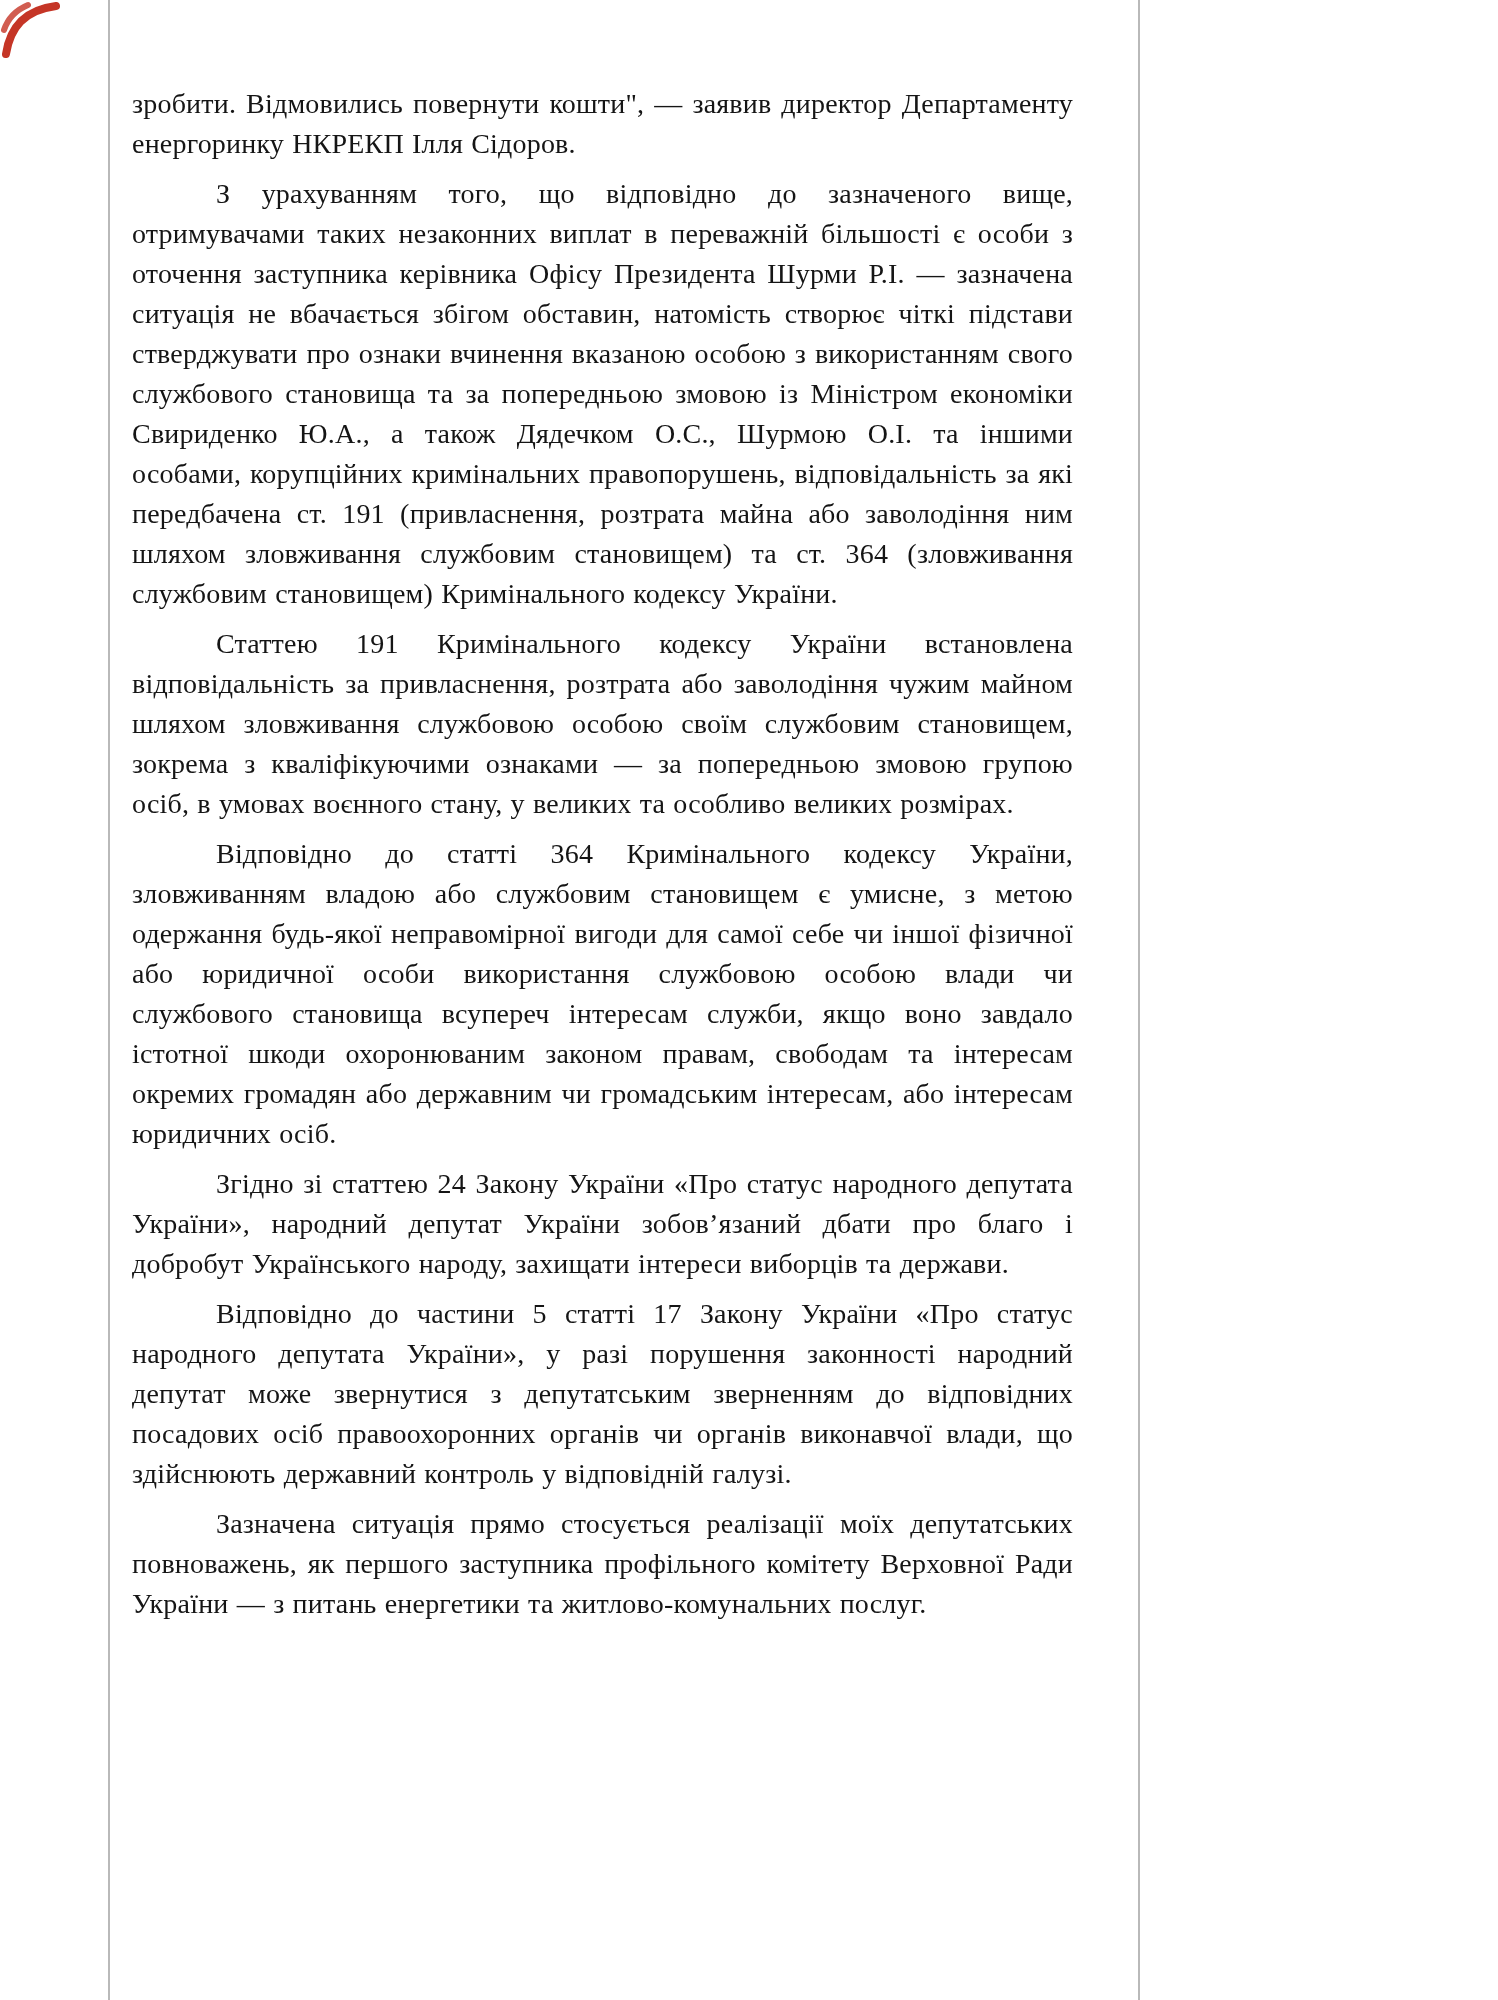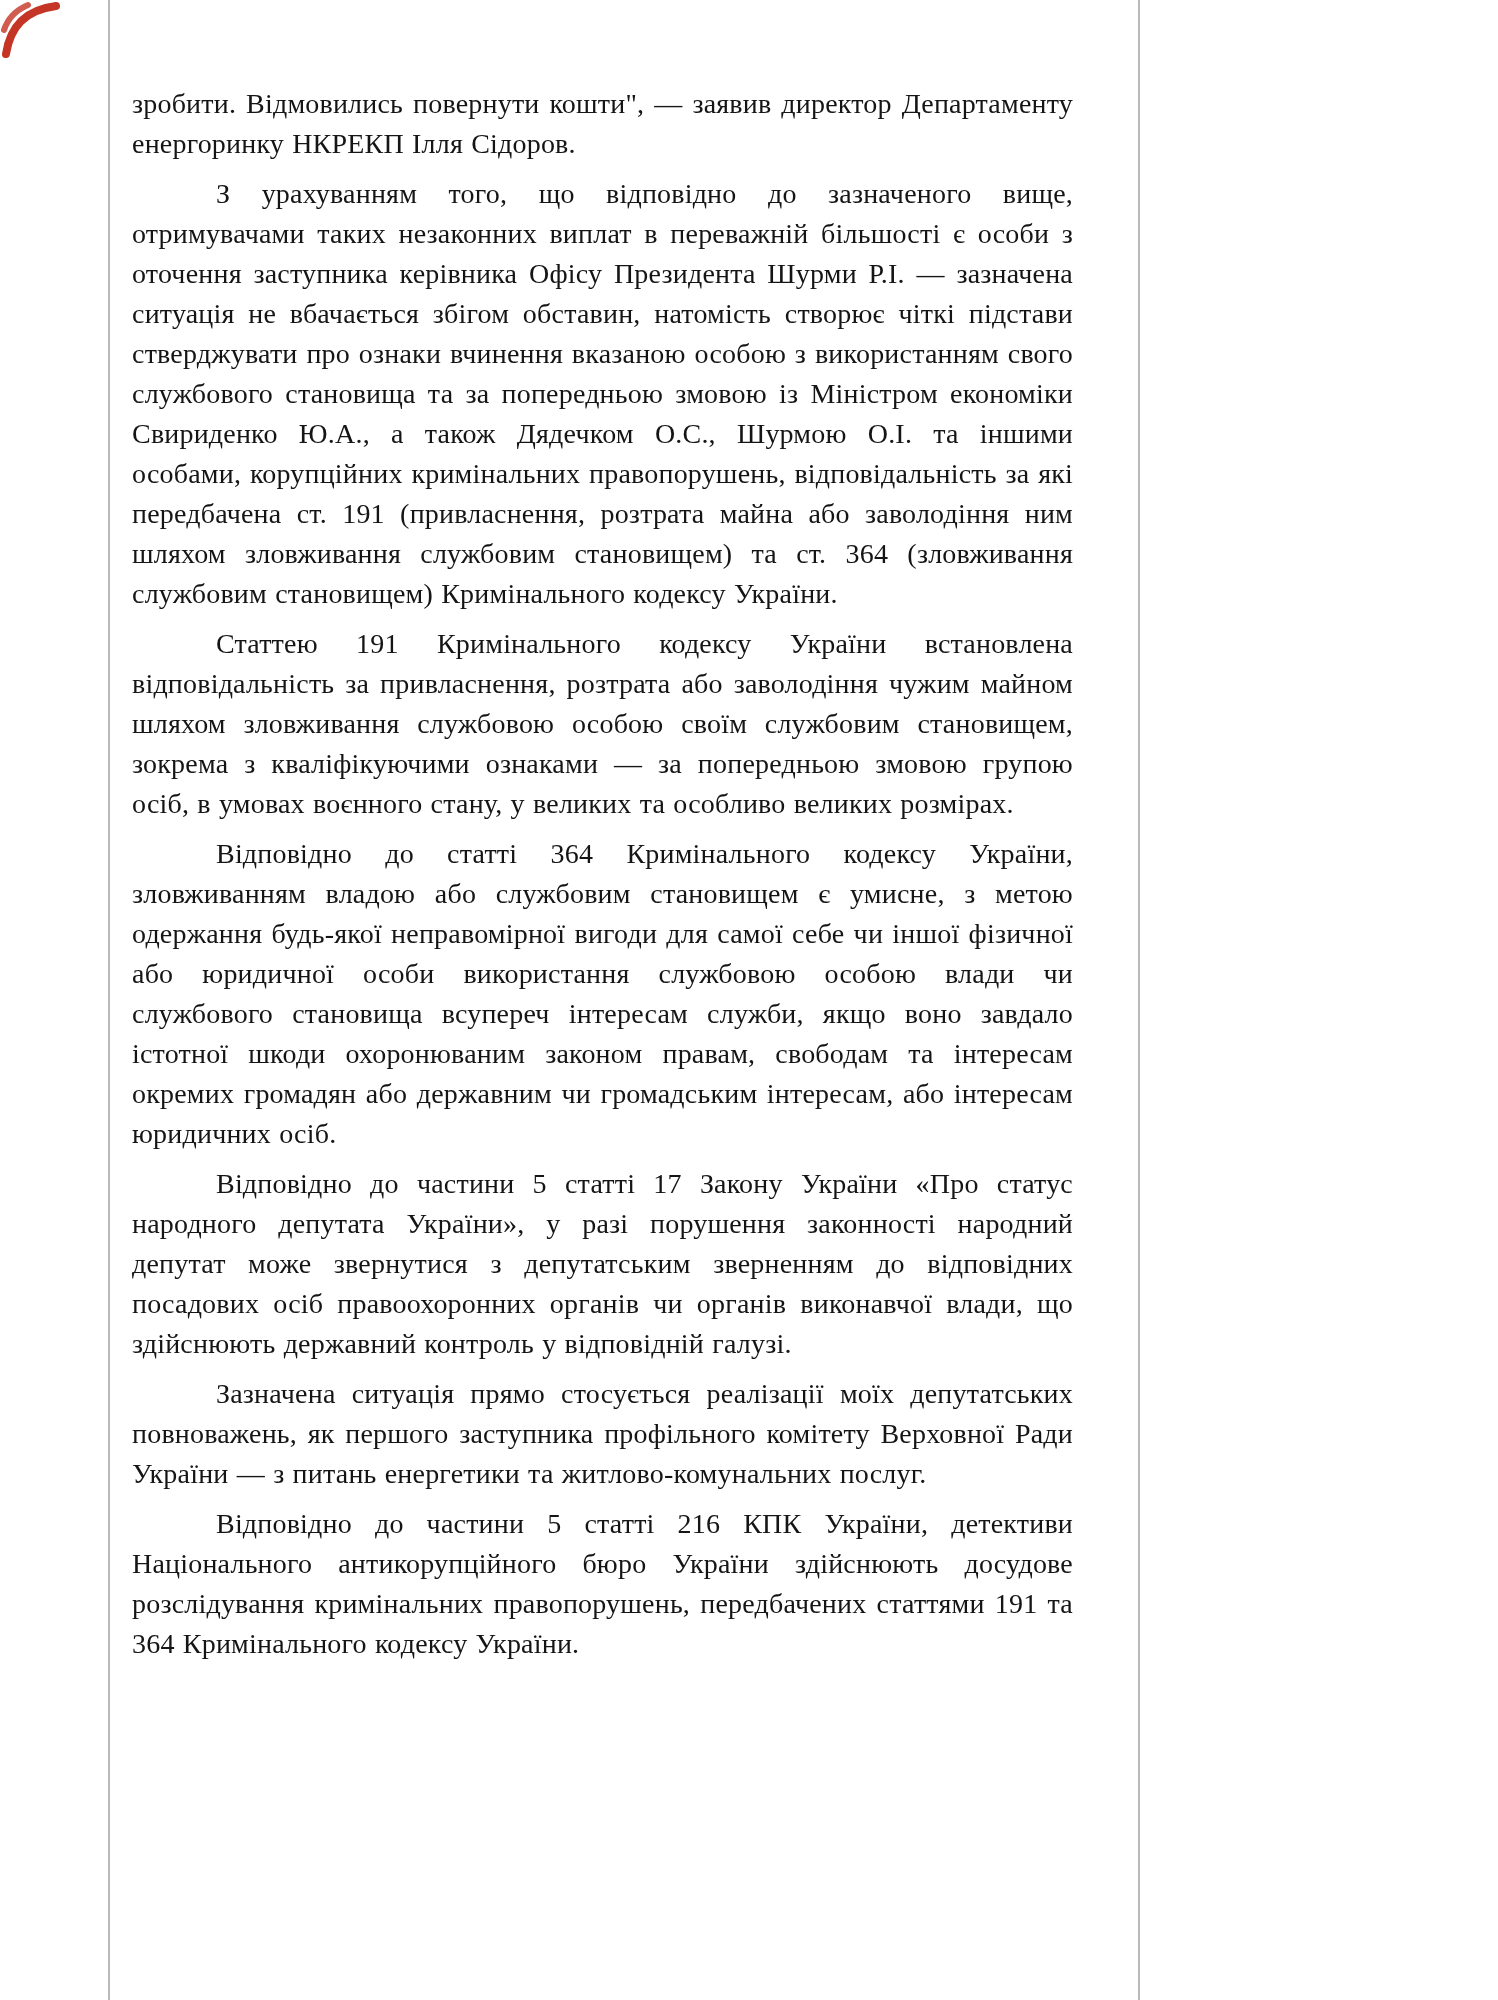--- a/index.html
+++ b/index.html
@@ -78,27 +78,27 @@
     </p>
 
     <p class="para gap-lg">
       <span>Статтею 191 Кримінального кодексу України встановлена відповідальність за привласнення, розтрата або заволодіння чужим майном шляхом зловживання службовою особою своїм службовим становищем, зокрема з кваліфікуючими ознаками — за попередньою змовою групою осіб, в умовах воєнного стану, у великих та особливо великих розмірах.</span>
     </p>
 
     <p class="para">
       <span>Відповідно до статті 364 Кримінального кодексу України, зловживанням владою або службовим становищем є умисне, з метою одержання будь-якої неправомірної вигоди для самої себе чи іншої фізичної або юридичної особи використання службовою особою влади чи службового становища всупереч інтересам служби, якщо воно завдало істотної шкоди охоронюваним законом правам, свободам та інтересам окремих громадян або державним чи громадським інтересам, або інтересам юридичних осіб.</span>
     </p>
 
+    <p class="para gap-lg">
+      <span>Згідно зі статтею 24 Закону України «Про статус народного депутата України», народний депутат України зобов’язаний дбати про благо і добробут Українського народу, захищати інтереси виборців та держави.</span>
+    </p>
 
     <p class="para">
       <span>Відповідно до частини 5 статті 17 Закону України «Про статус народного депутата України», у разі порушення законності народний депутат може звернутися з депутатським зверненням до відповідних посадових осіб правоохоронних органів чи органів виконавчої влади, що здійснюють державний контроль у відповідній галузі.</span>
     </p>
 
     <p class="para">
       <span>Зазначена ситуація прямо стосується реалізації моїх депутатських повноважень, як першого заступника профільного комітету Верховної Ради України — з питань енергетики та житлово-комунальних послуг.</span>
     </p>
 
-    <p class="para">
-      <span>Відповідно до частини 5 статті 216 КПК України, детективи Національного антикорупційного бюро України здійснюють досудове розслідування кримінальних правопорушень, передбачених статтями 191 та 364 Кримінального кодексу України.</span>
-    </p>
 
   </div>
 </div>
 
 </body></html>

